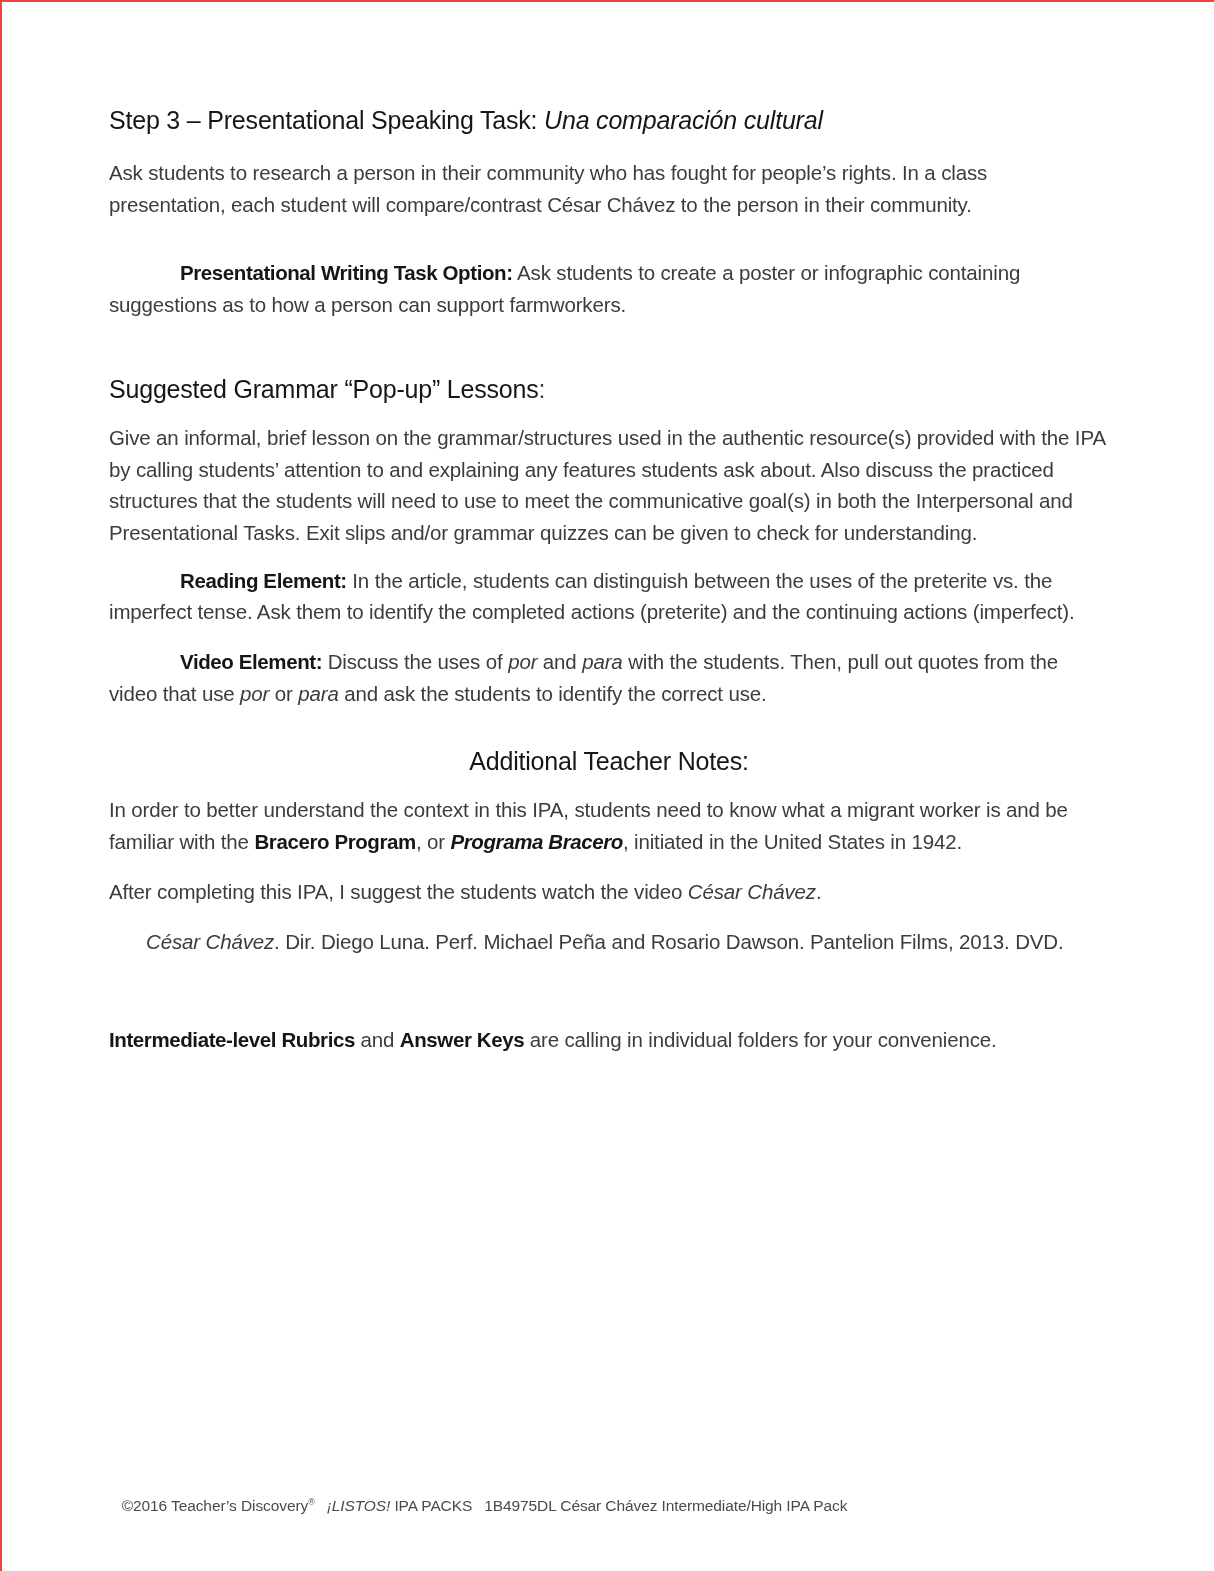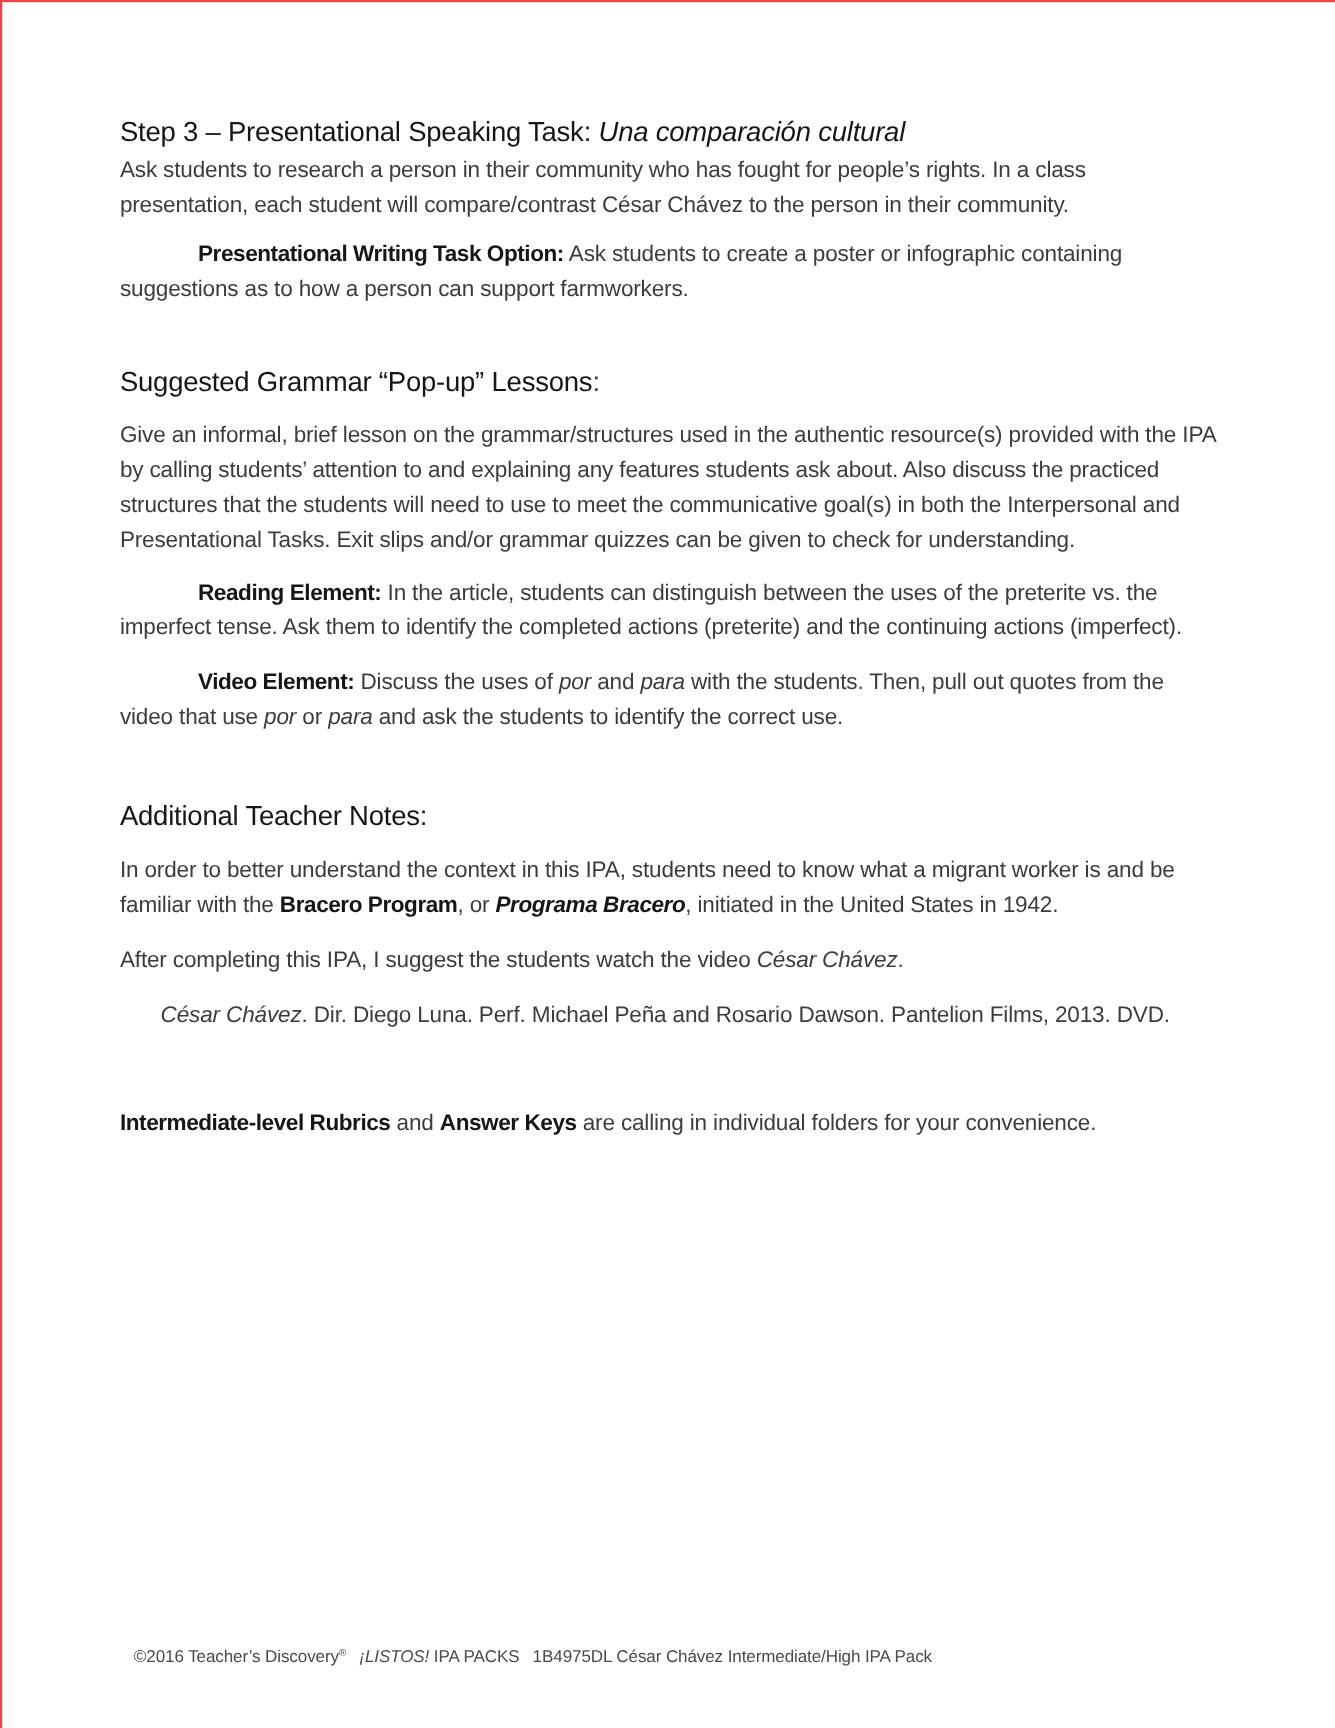--- a/index.html
+++ b/index.html
@@ -46,29 +46,29 @@
   .footer sup { font-size: 9px; vertical-align: 6px; }
   .sp { display: inline-block; width: 12px; }
 </style>
 </head>
 <body>
 
 <div class="page">
   <div class="content">
 
     <h2 class="h"><span>Step 3 – Presentational Speaking Task: </span><span class="i">Una comparación cultural</span></h2>
-    <p class="p" style="margin-top:1px;">Ask students to research a person in their community who has fought for people’s rights. In a class presentation, each student will compare/contrast César Chávez to the person in their community.</p>
-    <p class="p indent" style="margin-top:13px;"><span class="b">Presentational Writing Task Option:</span><span> Ask students to create a poster or infographic containing suggestions as to how a person can support farmworkers.</span></p>
+    <p class="p" style="margin-top:19px;">Ask students to research a person in their community who has fought for people’s rights. In a class presentation, each student will compare/contrast César Chávez to the person in their community.</p>
+    <p class="p indent" style="margin-top:37px;"><span class="b">Presentational Writing Task Option:</span><span> Ask students to create a poster or infographic containing suggestions as to how a person can support farmworkers.</span></p>
 
     <h2 class="h" style="margin-top:50px;"><span>Suggested Grammar “Pop-up” Lessons</span><span style="color:#3c3c3c;">:</span></h2>
     <p class="p" style="margin-top:15px;">Give an informal, brief lesson on the grammar/structures used in the authentic resource(s) provided with the IPA by calling students’ attention to and explaining any features students ask about. Also discuss the practiced structures that the students will need to use to meet the communicative goal(s) in both the Interpersonal and Presentational Tasks. Exit slips and/or grammar quizzes can be given to check for understanding.</p>
     <p class="p indent" style="margin-top:16px;"><span class="b">Reading Element:</span><span> In the article, students can distinguish between the uses of the preterite vs. the imperfect tense. Ask them to identify the completed actions (preterite) and the continuing actions (imperfect).</span></p>
     <p class="p indent" style="margin-top:18px;"><span class="b">Video Element:</span><span> Discuss the uses of </span><span class="i">por</span><span> and </span><span class="i">para</span><span> with the students. Then, pull out quotes from the video that use </span><span class="i">por</span><span> or </span><span class="i">para</span><span> and ask the students to identify the correct use.</span></p>
 
-    <h2 class="h" style="margin-top:57px;">Additional Teacher Notes:</h2>
+    <h2 class="h" style="margin-top:34px;text-align:center;">Additional Teacher Notes:</h2>
     <p class="p" style="margin-top:15px;"><span>In order to better understand the context in this IPA, students need to know what a migrant worker is and be familiar with the </span><span class="b">Bracero Program</span><span>, or </span><span class="b i">Programa Bracero</span><span>, initiated in the United States in 1942.</span></p>
     <p class="p" style="margin-top:18px;"><span>After completing this IPA, I suggest the students watch the video </span><span class="i">César Chávez</span><span>.</span></p>
     <p class="p" style="margin-top:18px;margin-left:37px;"><span class="i">César Chávez</span><span>. Dir. Diego Luna. Perf. Michael Peña and Rosario Dawson. Pantelion Films, 2013. DVD.</span></p>
 
     <p class="p" style="margin-top:67px;"><span class="b">Intermediate-level Rubrics</span><span> and </span><span class="b">Answer Keys</span><span> are calling in individual folders for your convenience.</span></p>
   </div>
 
   <div class="footer">
     <span>©2016 Teacher’s Discovery</span><sup>®</sup><span class="sp"></span><span class="i">¡LISTOS!</span><span> IPA PACKS</span><span class="sp"></span><span>1B4975DL César Chávez Intermediate/High IPA Pack</span>
   </div>

